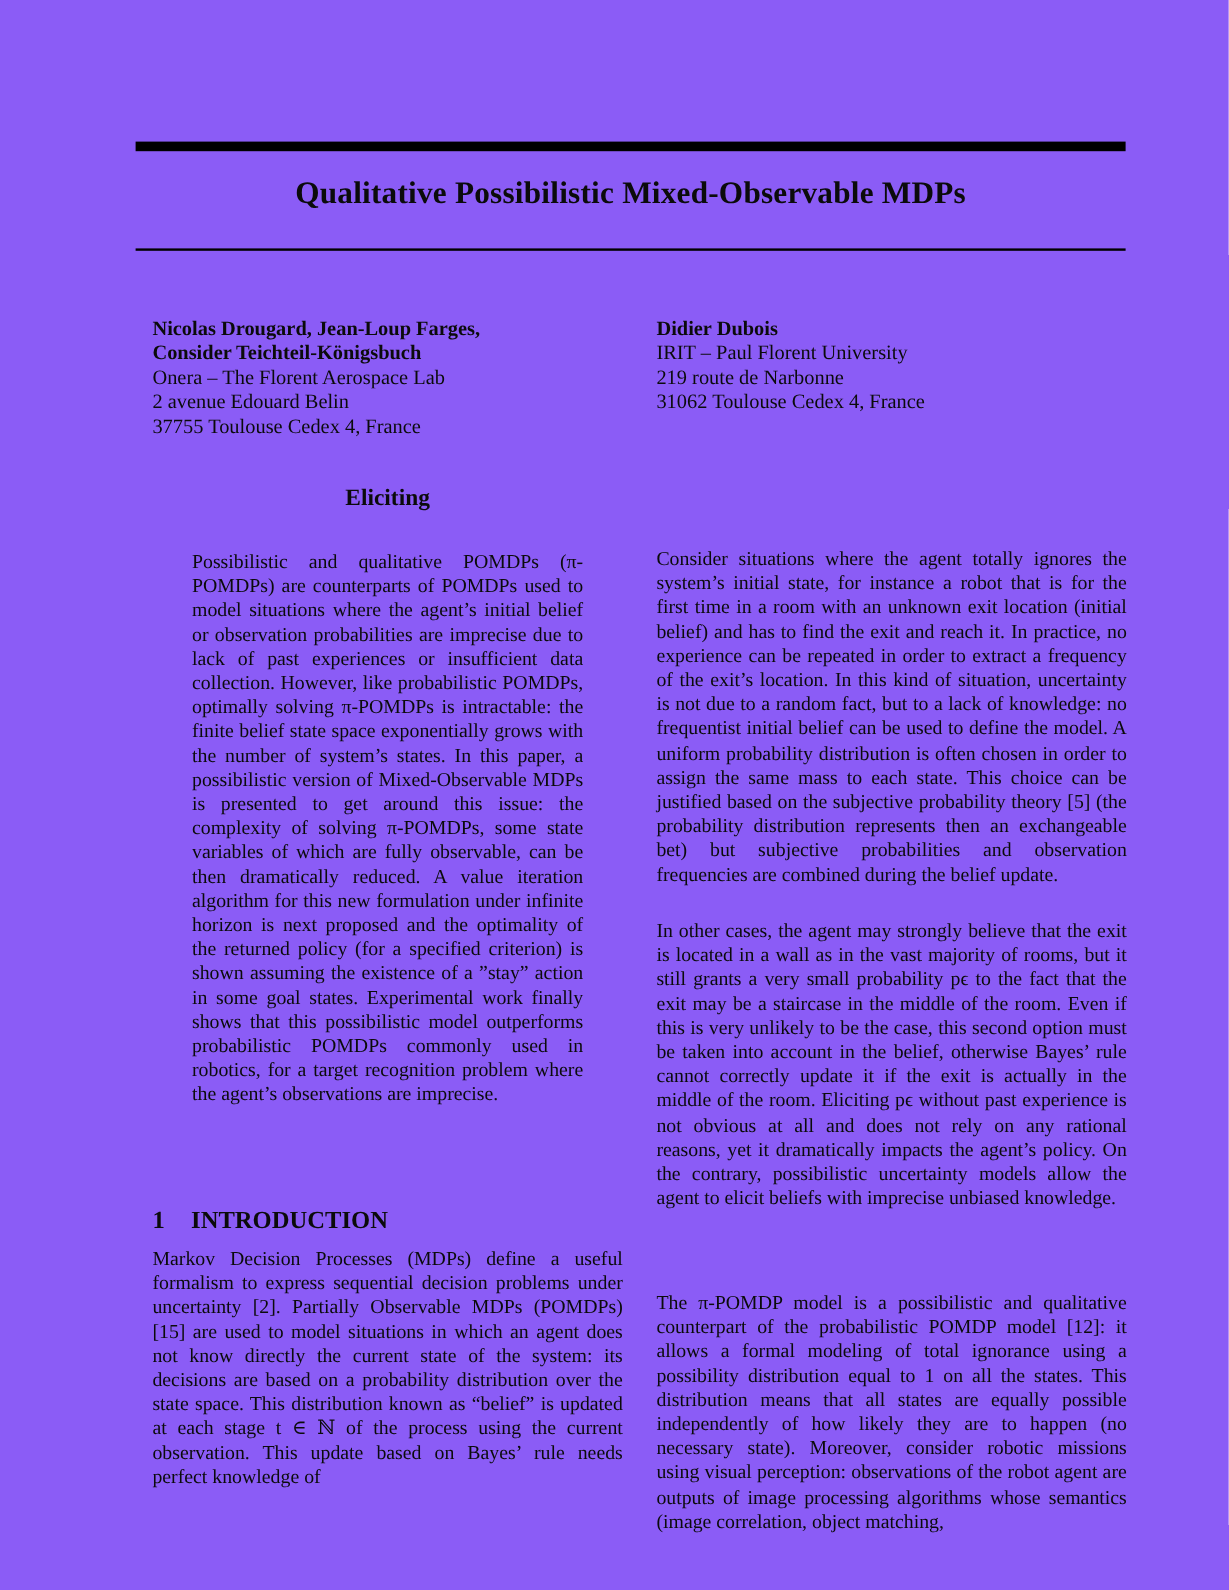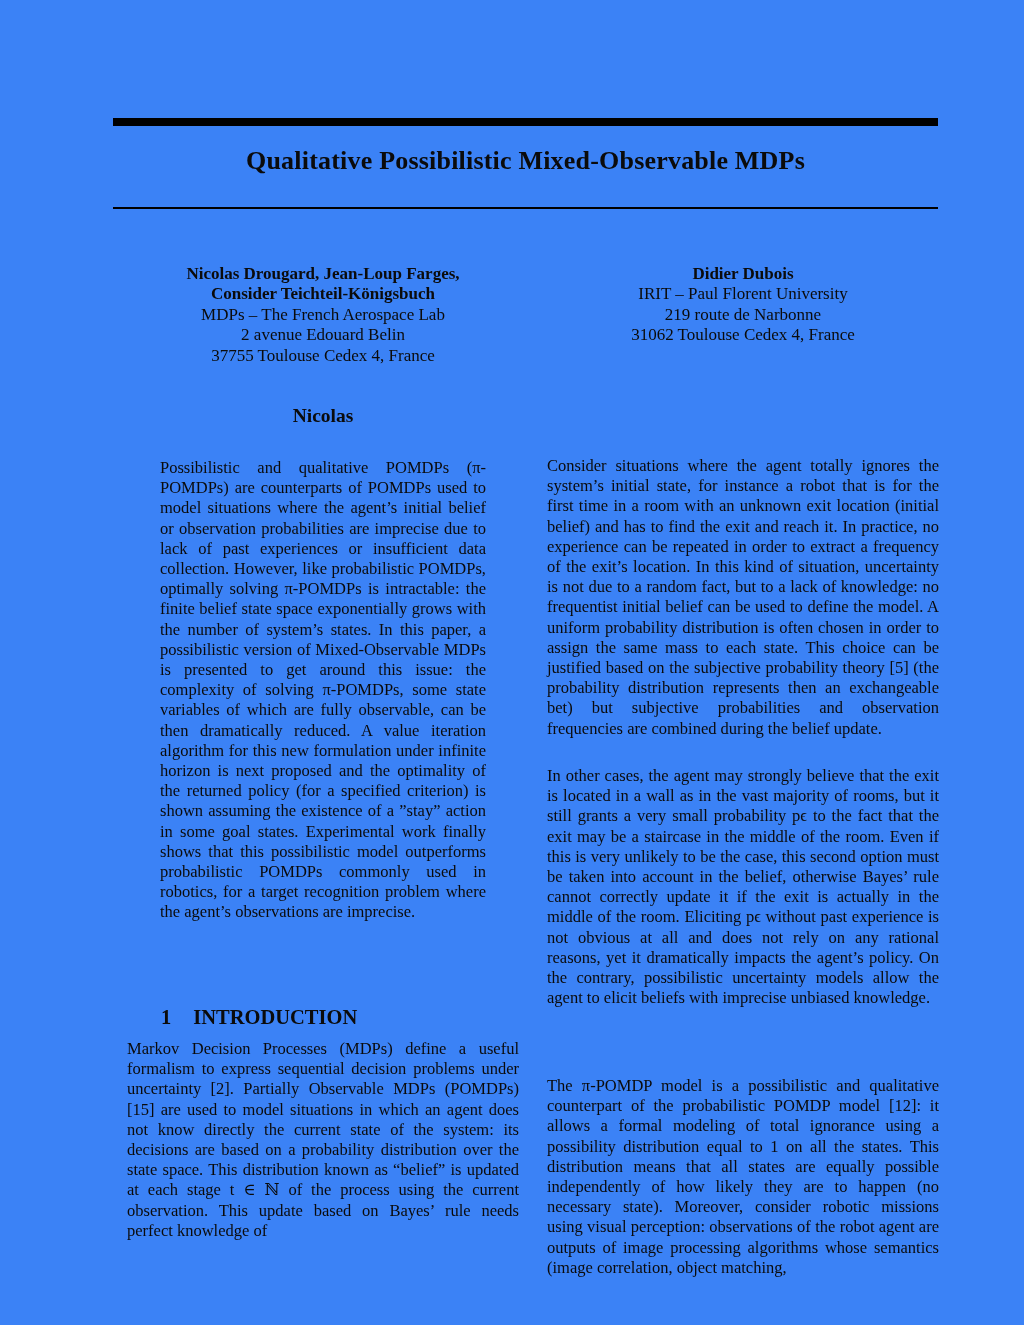--- a/index.html
+++ b/index.html
@@ -4,21 +4,21 @@
 <style>
   html, body {
     margin: 0;
     padding: 0;
     background: #ffffff;
   }
   .page {
     position: relative;
     width: 1024px;
     height: 1325px;
-    background: #3b82f6;
+    background: #8b5cf6;
     font-family: "Liberation Serif", "DejaVu Serif", serif;
     color: #0b0b0b;
     overflow: hidden;
   }
   .rule-thick {
     position: absolute;
     left: 113px;
     width: 825px;
     top: 118px;
     height: 8px;
@@ -40,21 +40,20 @@
     margin: 0;
     text-align: center;
     font-size: 26px;
     font-weight: bold;
     letter-spacing: 0.2px;
   }
   .author-col {
     position: absolute;
     top: 264px;
     width: 392px;
-    text-align: center;
     font-size: 17px;
     line-height: 20.4px;
   }
   .author-col.left  { left: 127px; }
   .author-col.right { left: 547px; }
   .author-name { font-weight: bold; }
   .abstract-heading {
     position: absolute;
     left: 127px;
     width: 392px;
@@ -76,21 +75,20 @@
     top: 458px;
     line-height: 20.1px;
   }
   .section-heading {
     position: absolute;
     left: 127px;
     width: 392px;
     top: 1006px;
     font-size: 20.5px;
     font-weight: bold;
-    margin-left: 34px;
   }
   .section-heading .sec-num { margin-right: 22px; }
   .intro-para {
     position: absolute;
     left: 127px;
     width: 392px;
     top: 1039px;
   }
   .rp { position: absolute; left: 547px; width: 392px; }
   .rp1 { top: 406px; }
@@ -105,33 +103,33 @@
 
   <div class="rule-thick"></div>
 
   <h1 class="title">Qualitative Possibilistic Mixed-Observable MDPs</h1>
 
   <div class="rule-thin"></div>
 
   <div class="author-col left">
     <div class="author-name">Nicolas Drougard, Jean-Loup Farges,</div>
     <div class="author-name">Consider Teichteil-Königsbuch</div>
-    <div class="author-line">MDPs – The French Aerospace Lab</div>
+    <div class="author-line">Onera – The Florent Aerospace Lab</div>
     <div class="author-line">2 avenue Edouard Belin</div>
     <div class="author-line">37755 Toulouse Cedex 4, France</div>
   </div>
 
   <div class="author-col right">
     <div class="author-name">Didier Dubois</div>
     <div class="author-line">IRIT – Paul Florent University</div>
     <div class="author-line">219 route de Narbonne</div>
     <div class="author-line">31062 Toulouse Cedex 4, France</div>
   </div>
 
-  <div class="abstract-heading">Nicolas</div>
+  <div class="abstract-heading">Eliciting</div>
 
   <p class="para abstract-text">Possibilistic and qualitative POMDPs (π-POMDPs) are counterparts of POMDPs used to model situations where the agent’s initial belief or observation probabilities are imprecise due to lack of past experiences or insufficient data collection. However, like probabilistic POMDPs, optimally solving π-POMDPs is intractable: the finite belief state space exponentially grows with the number of system’s states. In this paper, a possibilistic version of Mixed-Observable MDPs is presented to get around this issue: the complexity of solving π-POMDPs, some state variables of which are fully observable, can be then dramatically reduced. A value iteration algorithm for this new formulation under infinite horizon is next proposed and the optimality of the returned policy (for a specified criterion) is shown assuming the existence of a ”stay” action in some goal states. Experimental work finally shows that this possibilistic model outperforms probabilistic POMDPs commonly used in robotics, for a target recognition problem where the agent’s observations are imprecise.</p>
 
   <div class="section-heading">
     <span class="sec-num">1</span><span class="sec-title">INTRODUCTION</span>
   </div>
 
   <p class="para intro-para">Markov Decision Processes (MDPs) define a useful formalism to express sequential decision problems under uncertainty [2]. Partially Observable MDPs (POMDPs) [15] are used to model situations in which an agent does not know directly the current state of the system: its decisions are based on a probability distribution over the state space. This distribution known as “belief” is updated at each stage t ∈ ℕ of the process using the current observation. This update based on Bayes’ rule needs perfect knowledge of</p>
 
   <p class="para rp rp2">Consider situations where the agent totally ignores the system’s initial state, for instance a robot that is for the first time in a room with an unknown exit location (initial belief) and has to find the exit and reach it. In practice, no experience can be repeated in order to extract a frequency of the exit’s location. In this kind of situation, uncertainty is not due to a random fact, but to a lack of knowledge: no frequentist initial belief can be used to define the model. A uniform probability distribution is often chosen in order to assign the same mass to each state. This choice can be justified based on the subjective probability theory [5] (the probability distribution represents then an exchangeable bet) but subjective probabilities and observation frequencies are combined during the belief update.</p>

